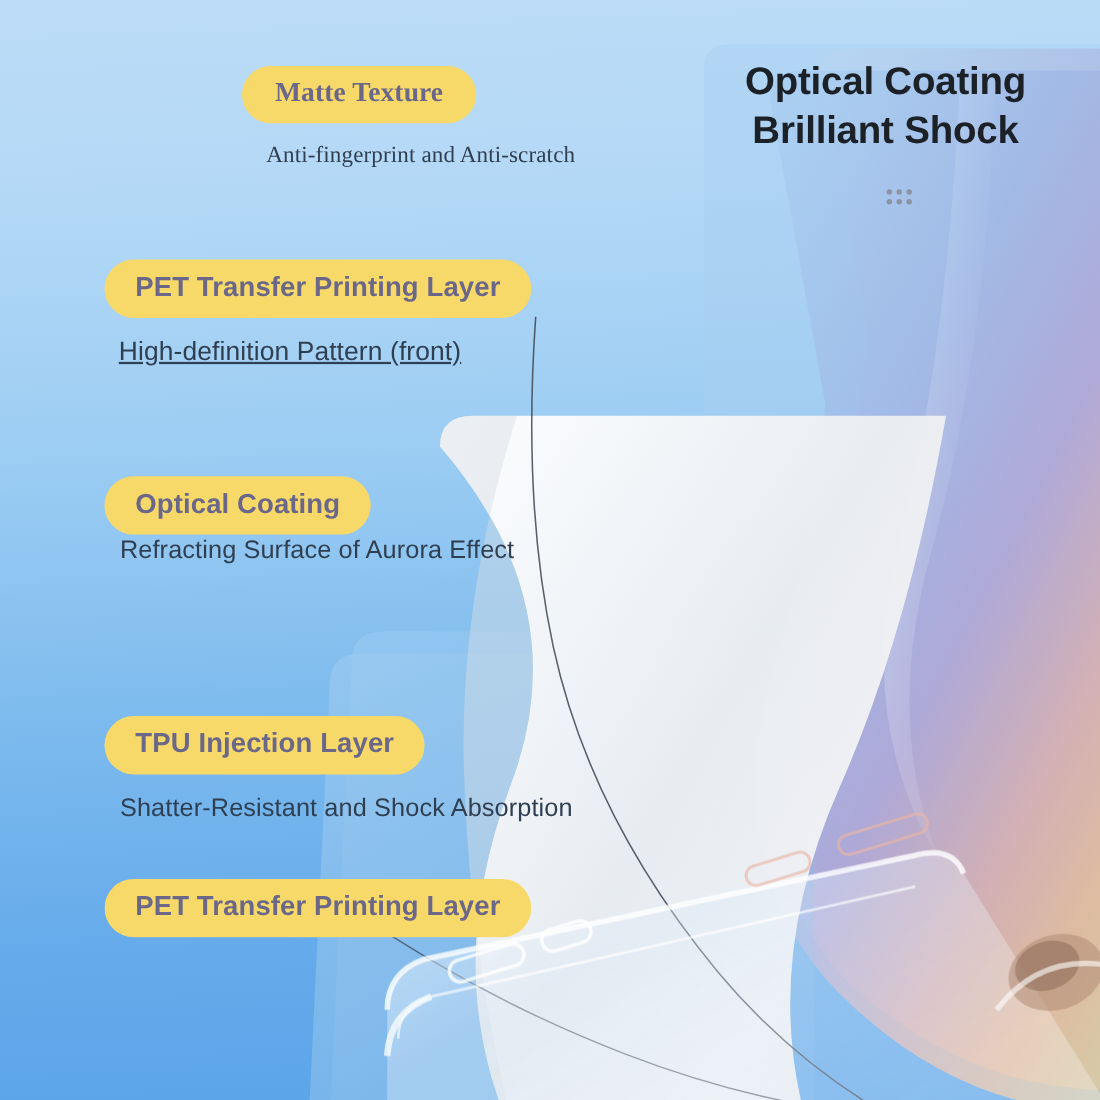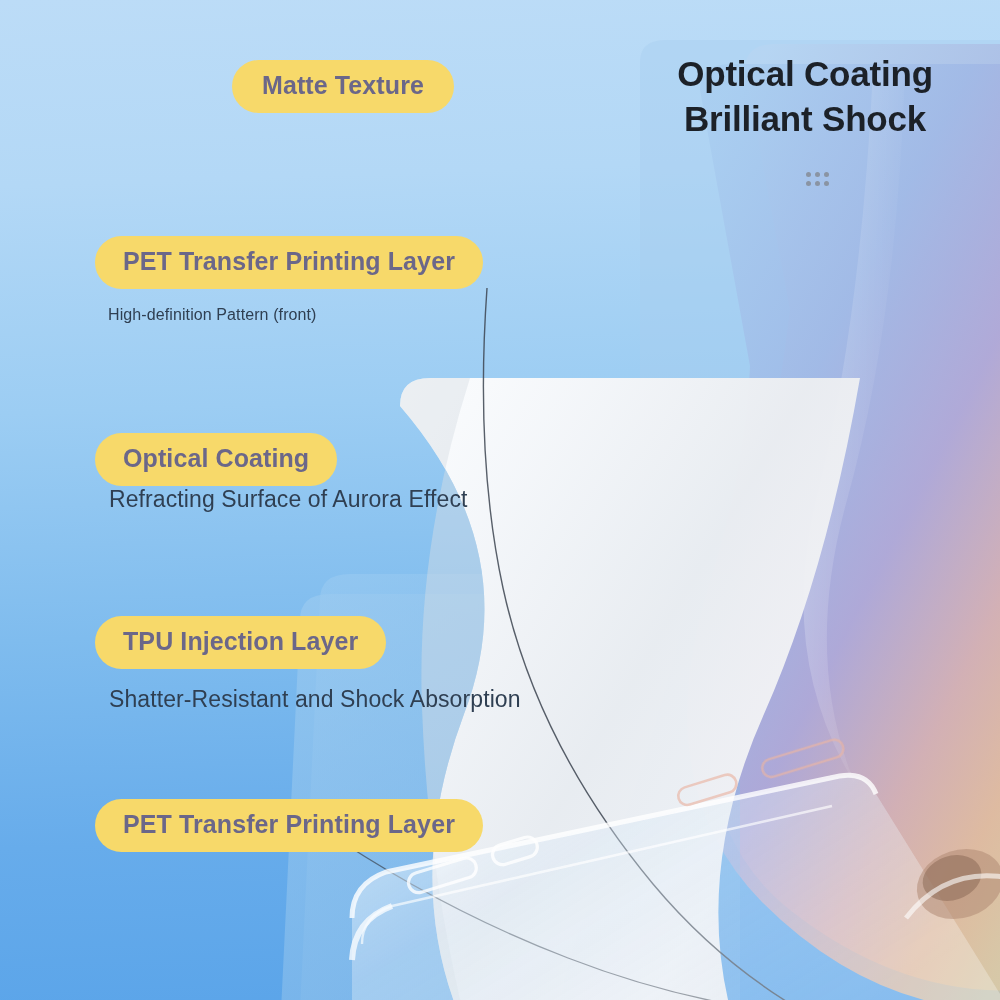--- a/index.html
+++ b/index.html
@@ -34,33 +34,33 @@
   }
 
   .sub {
     display: block;
     color: #2f3f52;
     white-space: nowrap;
     letter-spacing: .1px;
   }
 
   
-  #callout-0 { left: 232px; top: 60px; }
+  #callout-0 { left: 220px; top: 60px; font-family: Liberation Serif, serif; }
   #callout-0 .pill { font-size: 25px; padding: 11px 30px 13px; }
   #callout-0 .sub  { font-size: 21px; margin-top: 16px; margin-left: 22px; }
 
   #callout-1 { left: 95px; top: 236px; }
   #callout-1 .pill { font-size: 25px; padding: 11px 28px 13px; }
-  #callout-1 .sub  { font-size: 16px; margin-top: 17px; margin-left: 13px; }
+  #callout-1 .sub  { font-size: 24px; margin-top: 17px; margin-left: 13px; text-decoration: underline; }
 
   #callout-2 { left: 95px; top: 433px; }
   #callout-2 .pill { font-size: 25px; padding: 11px 28px 13px; }
   #callout-2 .sub  { font-size: 23px; margin-left: 14px; }
 
-  #callout-3 { left: 95px; top: 616px; }
+  #callout-3 { left: 95px; top: 651px; }
   #callout-3 .pill { font-size: 25px; padding: 11px 28px 13px; }
   #callout-3 .sub  { font-size: 23px; margin-top: 17px; margin-left: 14px; }
 
   #callout-4 { left: 95px; top: 799px; }
   #callout-4 .pill { font-size: 25px; padding: 11px 28px 13px; }
   #callout-4 .sub  { font-size: 23px; margin-top: 17px; margin-left: 14px; }
 
   
   #headline {
     position: absolute;
@@ -213,20 +213,21 @@
     <i></i>
     <i></i>
     <i></i>
     <i></i>
     <i></i>
     <i></i>
   </div>
 
   <div class="callout" id="callout-0">
     <span class="pill">Matte Texture</span>
+    <span class="sub">Anti-fingerprint and Anti-scratch</span>
   </div>
 
   <div class="callout" id="callout-1">
     <span class="pill">PET Transfer Printing Layer</span>
     <span class="sub">High-definition Pattern (front)</span>
   </div>
 
   <div class="callout" id="callout-2">
     <span class="pill">Optical Coating</span>
     <span class="sub">Refracting Surface of Aurora Effect</span>

